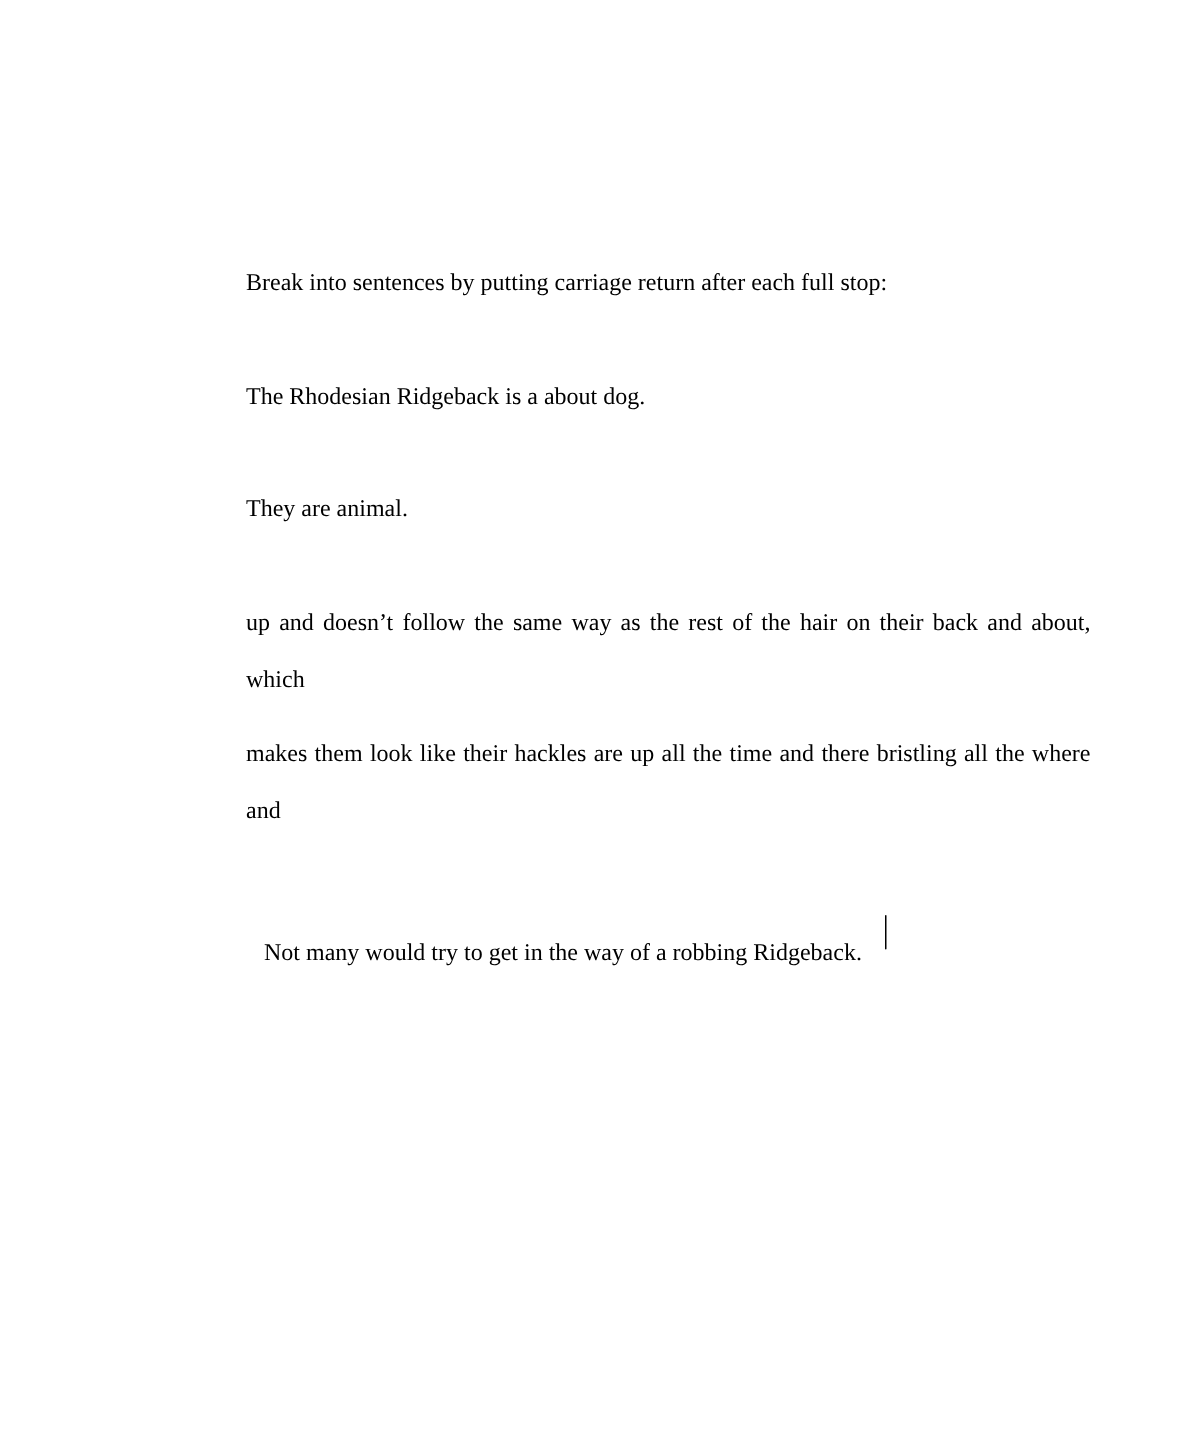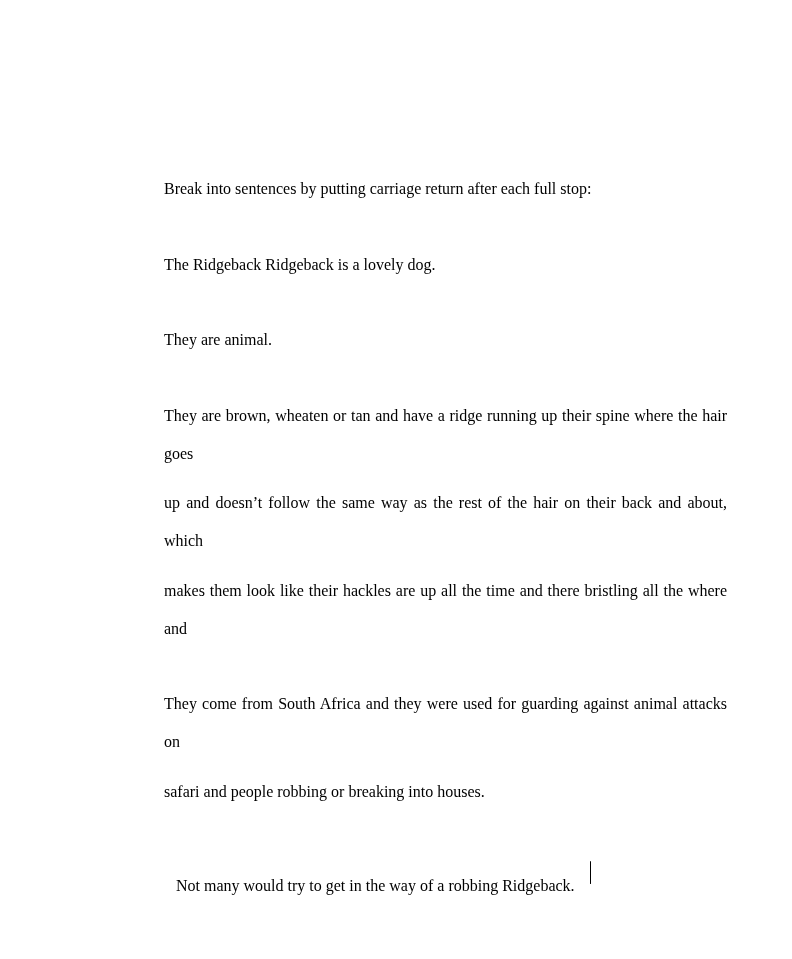--- a/index.html
+++ b/index.html
@@ -75,38 +75,33 @@
 
 <div class="screen">
 
   <div class="page-text">
 
     <div class="para">
       <div class="line">Break into sentences by putting carriage return after each full stop:</div>
     </div>
 
     <div class="para">
-      <div class="line">The Ridgeback Ridgeback is a lovely dog.</div>
+      <div class="line">The Rhodesian Ridgeback is a about dog.</div>
     </div>
 
     <div class="para">
       <div class="line">They are animal.</div>
     </div>
 
     <div class="para">
-      <div class="line just">They are brown, wheaten or tan and have a ridge running up their spine where the hair goes</div>
       <div class="line just">up and doesn’t follow the same way as the rest of the hair on their back and about, which</div>
       <div class="line just">makes them look like their hackles are up all the time and there bristling all the where and</div>
     </div>
 
 
-    <div class="para">
-      <div class="line just">They come from South Africa and they were used for guarding against animal attacks on</div>
-      <div class="line">safari and people robbing or breaking into houses.</div>
-    </div>
 
     <div class="para">
       <div class="line"><span>Not many would try to get in the way of a robbing Ridgeback.</span><span class="caret"></span></div>
     </div>
 
   </div>
 
   <div class="status-bar"></div>
   <div class="window-edge"></div>
   <div class="dock-fragment"></div>

